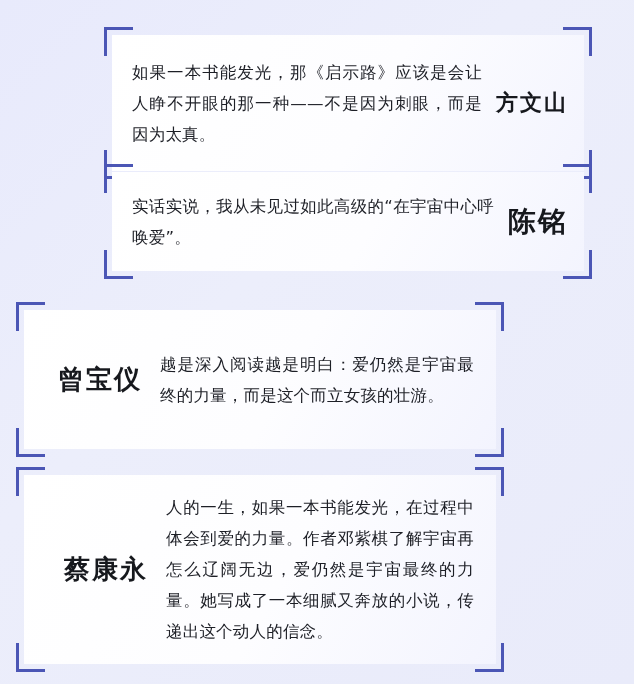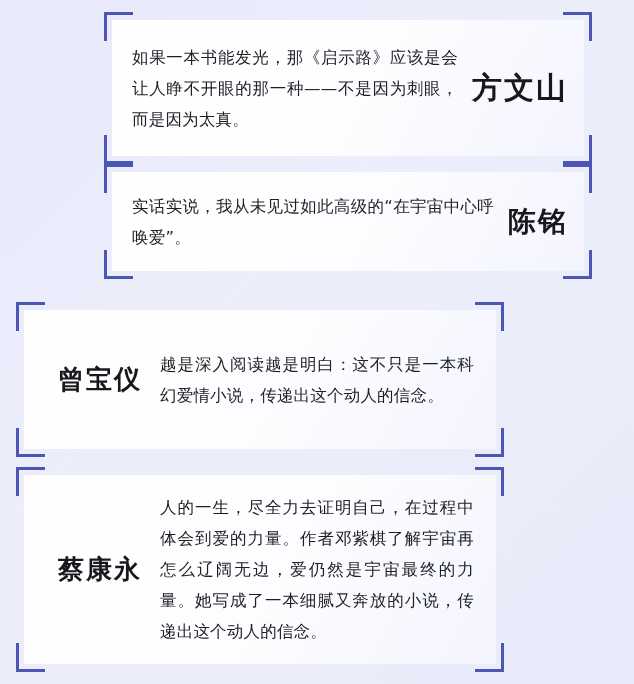--- a/index.html
+++ b/index.html
@@ -74,29 +74,29 @@
     text-align: justify;
   }
 
   
   .name-right .text { padding-left: 20px; padding-right: 14px; }
   .name-right .name { padding-right: 16px; }
   .name-left .text { padding-right: 22px; padding-left: 14px; }
   .name-left .name { padding-left: 34px; padding-right: 4px; }
 
   
-  #block-0 { left: 104px; top: 12px; width: 488px; height: 152px; }
+  #block-0 { left: 104px; top: 27px; width: 488px; height: 152px; }
   #block-1 { left: 104px; top: 164px; width: 488px; height: 115px; }
   #block-2 { left: 16px; top: 302px; width: 488px; height: 155px; }
   #block-3 { left: 16px; top: 467px; width: 488px; height: 205px; }
 
-  #block-0 .name { font-size: 30px; }
+  #block-0 .name { font-size: 22px; }
   #block-1 .name { font-size: 28px; }
   #block-2 .name { font-size: 26px; }
-  #block-3 .name { font-size: 26px; }
+  #block-3 .name { font-size: 26px; margin-left: 6px; }
 </style>
 </head>
 <body>
 
 <div class="page">
 
   <div class="quote-block name-right" id="block-0">
     <div class="corner-frame">
       <span class="corner tl"></span>
       <span class="corner tr"></span>
@@ -124,30 +124,30 @@
 
   <div class="quote-block name-left" id="block-2">
     <div class="corner-frame">
       <span class="corner tl"></span>
       <span class="corner tr"></span>
       <span class="corner bl"></span>
       <span class="corner br"></span>
     </div>
     <div class="card-inner">
       <div class="name">曾宝仪</div>
-      <div class="text">越是深入阅读越是明白：这不只是一本科幻爱情小说，传递出这个动人的信念。</div>
+      <div class="text">越是深入阅读越是明白：爱仍然是宇宙最终的力量，而是这个而立女孩的壮游。</div>
     </div>
   </div>
 
   <div class="quote-block name-left" id="block-3">
     <div class="corner-frame">
       <span class="corner tl"></span>
       <span class="corner tr"></span>
       <span class="corner bl"></span>
       <span class="corner br"></span>
     </div>
     <div class="card-inner">
       <div class="name">蔡康永</div>
-      <div class="text">人的一生，尽全力去证明自己，在过程中体会到爱的力量。作者邓紫棋了解宇宙再怎么辽阔无边，爱仍然是宇宙最终的力量。她写成了一本细腻又奔放的小说，传递出这个动人的信念。</div>
+      <div class="text">人的一生，如果一本书能发光，在过程中体会到爱的力量。作者邓紫棋了解宇宙再怎么辽阔无边，爱仍然是宇宙最终的力量。她写成了一本细腻又奔放的小说，传递出这个动人的信念。</div>
     </div>
   </div>
 
 </div>
 
 </body></html>

